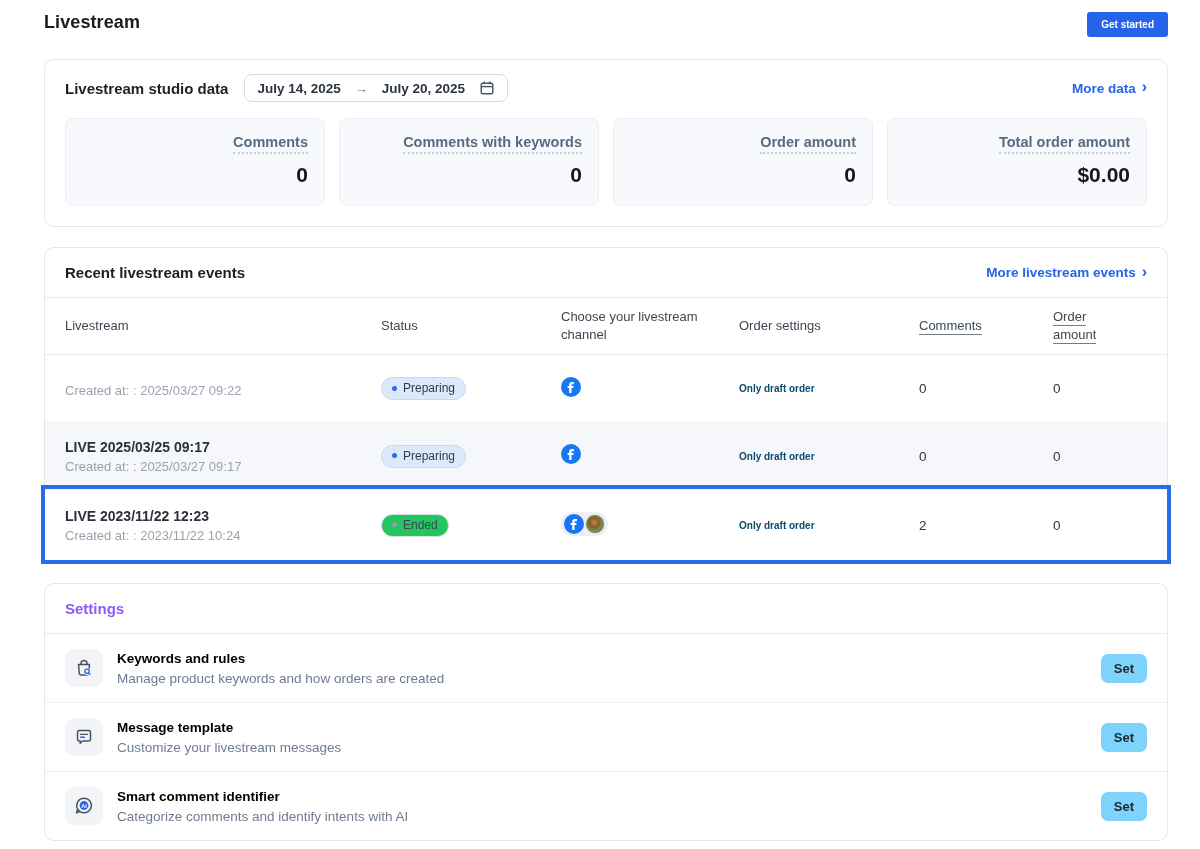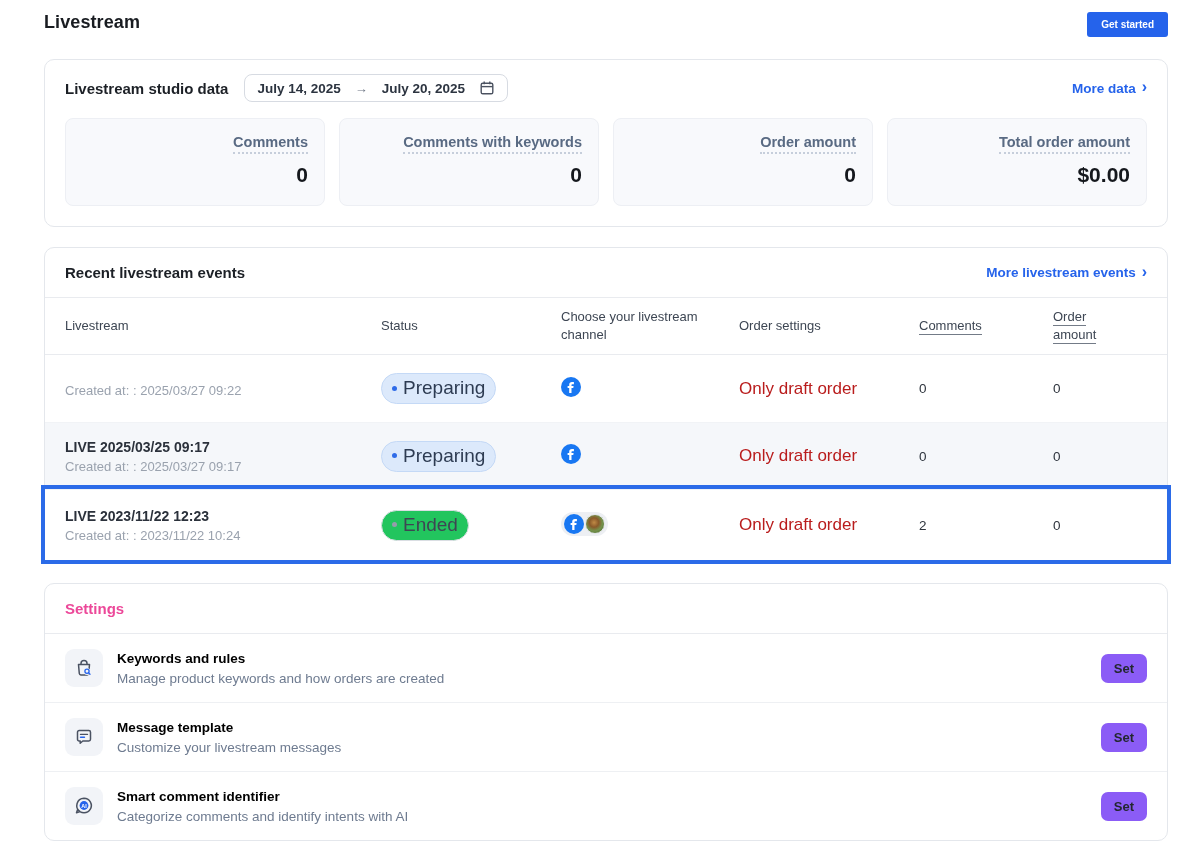--- a/index.html
+++ b/index.html
@@ -44,43 +44,43 @@
   .t-header { min-height:57px; color:#3d4653; font-size:13px; font-weight:500; border-bottom:1px solid #e9ebef; }
   .t-header .hcell { padding-right:14px; line-height:1.35; }
   .hcell .u { border-bottom:1px solid #737b87; padding-bottom:1px; }
   .t-row { min-height:67px; border-top:1px solid #f1f3f6; cursor:pointer; }
   .t-row:first-child { border-top:none; }
   .t-row.shaded { background:#f5f7fa; }
   .t-row.row-highlight { outline:4px solid #2b6be8; outline-offset:0; position:relative; z-index:2; background:#fff; min-height:71px; }
   .ls-name { font-size:14px; font-weight:700; color:#2b313b; }
   .ls-created { font-size:13px; color:#9aa2ae; margin-top:4px; }
   .badge { display:inline-flex; align-items:center; gap:6px; border-radius:999px;
-    font-size:19px; padding:3px 10px 4px; }
+    font-size:12px; padding:3px 10px 4px; }
   .badge .dot { width:5px; height:5px; border-radius:50%; }
   .badge.preparing { background:#dce9fb; border:1px solid #c4d9f6; color:#2d3b52; }
   .badge.preparing .dot { background:#2f6be8; }
   .badge.ended { background:#22c55e; border:1px solid #dadee3; color:#3e4653; }
   .badge.ended .dot { background:#959daa; }
   .channels { display:inline-flex; align-items:center; }
   .channels.pill { background:#edeff3; border-radius:999px; padding:2px 3px; gap:1px; }
   .ch-ic { width:20px; height:20px; border-radius:50%; display:inline-flex; }
   .avatar { background:radial-gradient(circle at 45% 42%, #c08a45 0%, #8a5a2a 32%, #74924c 58%, #4a632f 100%); border:1px solid #e3e6ea; }
-  .cell-text { font-size:17px; color:#b91c1c; }
+  .cell-text { font-size:10px; color:#0c4a6e;font-weight:bold; }
   .cell-num { font-size:13.5px; color:#2e343d; }
 
   
   .c3-head { padding:16px 20px; border-bottom:1px solid #e9ebef; }
-  .c3-title { font-size:15px; font-weight:700; color:#ec4899; }
+  .c3-title { font-size:15px; font-weight:700; color:#8b5cf6; }
   .setting-item { display:flex; align-items:center; gap:14px; padding:15px 20px; border-top:1px solid #eef0f3; }
   .setting-item:first-child { border-top:none; }
   .icon-tile { width:38px; height:38px; border-radius:9px; background:#f2f4f8;
     display:flex; align-items:center; justify-content:center; flex:none; }
   .set-title { font-size:13.5px; font-weight:700; color:#000000; }
   .set-desc { font-size:13.5px; color:#6e7b90; margin-top:5px; }
-  .btn-set { margin-left:auto; background:#8b5cf6; border:none; border-radius:7px;
+  .btn-set { margin-left:auto; background:#7dd3fc; border:none; border-radius:7px;
     font-size:13px; font-weight:600; color:#23272f; padding:7px 13px; cursor:pointer; font-family:inherit; }
 </style>
 </head>
 <body>
 
 <div class="content">
 
   <div class="page-header">
     <div class="page-title">Livestream</div>
     <button class="btn-primary">Get started</button>

